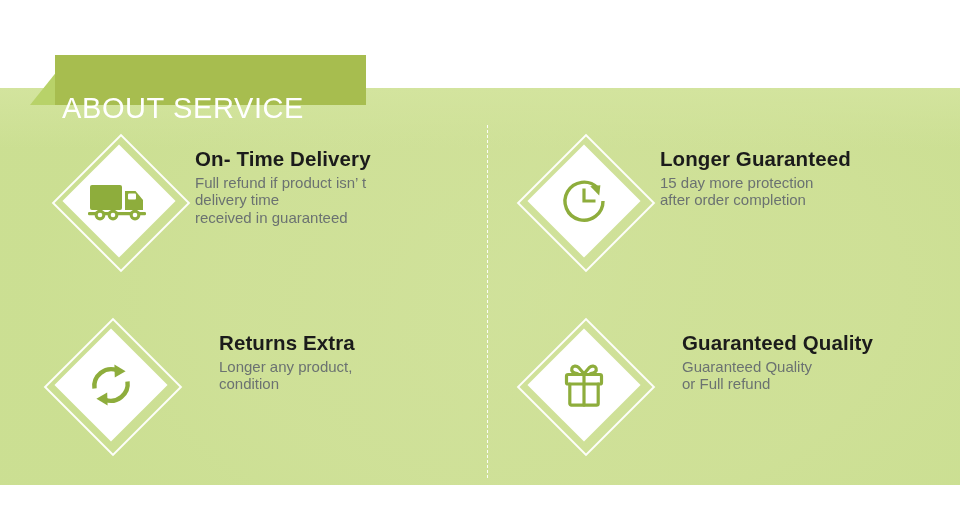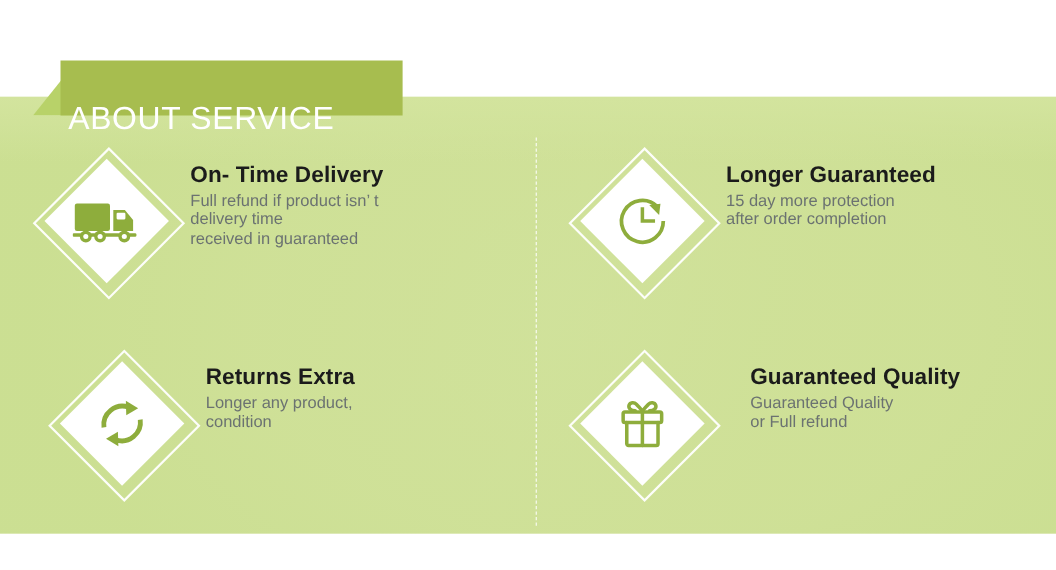--- a/index.html
+++ b/index.html
@@ -126,23 +126,23 @@
     height: 353px;
     border-left: 1px dashed rgba(255,255,255,.92);
   }
 
   
   .feature {
     position: absolute;
     display: flex;
     align-items: flex-start;
   }
-  .f-tl { left: 38px;  top: 142px; }
+  .f-tl { left: 60px;  top: 142px; }
   .f-tr { left: 525px; top: 142px; }
-  .f-bl { left: 52px;  top: 326px; }
+  .f-bl { left: 52px;  top: 326px; gap: 32px; }
   .f-br { left: 525px; top: 326px; gap: 22px; }
 
   .diamond {
     position: relative;
     width: 118px;
     height: 118px;
     flex: 0 0 118px;
   }
   .diamond .outer,
   .diamond .inner {

